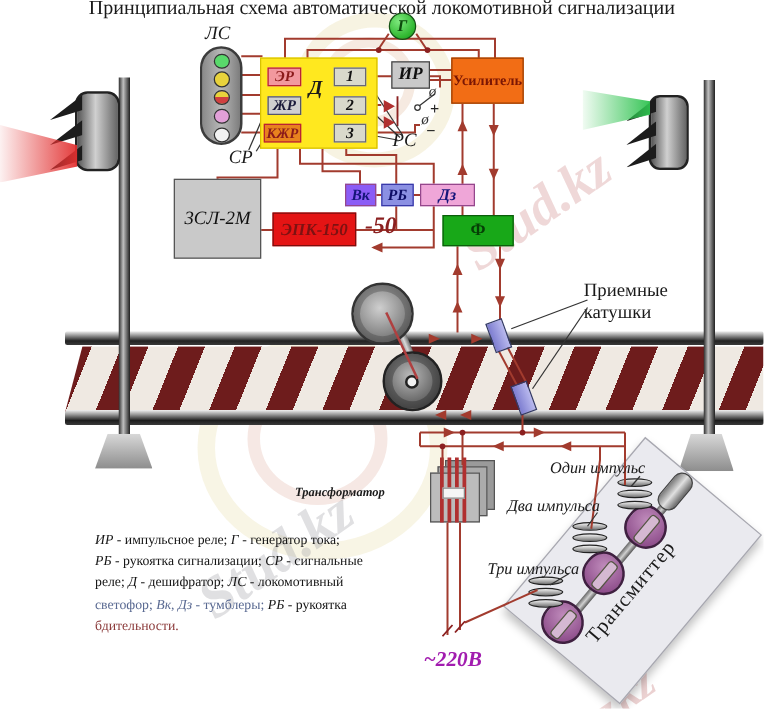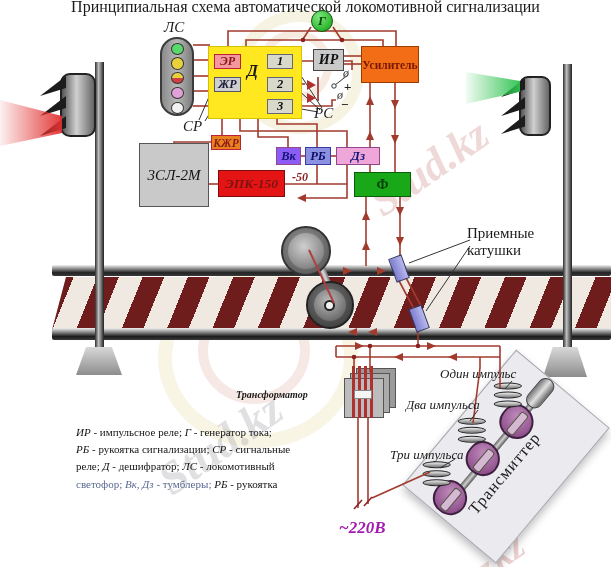--- a/index.html
+++ b/index.html
@@ -235,21 +235,21 @@
         <div class="lamp" style="background: rgb(232, 210, 60);"></div>
         <div class="lamp" style="background: linear-gradient(rgb(232, 210, 60) 50%, rgb(208, 64, 64) 50%);"></div>
         <div class="lamp" style="background: rgb(226, 160, 216);"></div>
         <div class="lamp" style="background: rgb(242, 242, 242);"></div>
       </div>
   </div>
 
   <div class="abs" style="left:208px;top:46px;width:94px;height:73px;background:#ffe81f;border:1px solid #d8c100;box-sizing:border-box;"></div>
   <div class="bx" style="left:214px;top:54px;width:27px;height:15px;background:#f2989e;border:1px solid #b23;color:#8b1a1a;font-size:12px;">ЭР</div>
   <div class="bx" style="left:214px;top:76.5px;width:27px;height:15px;background:#cfcfcf;border:1px solid #556;color:#1a1a3a;font-size:12px;">ЖР</div>
-  <div class="bx" style="left:211px;top:99px;width:30px;height:15px;background:#e8821e;border:1px solid #b23;color:#8b1a1a;font-size:11.5px;margin-top:36px;">КЖР</div>
+  <div class="bx" style="left:211px;top:99px;width:30px;height:15px;background:#e8821e;border:1px solid #b23;color:#8b1a1a;font-size:11.5px;">КЖР</div>
   <div class="lbl" style="left:247px;top:62px;font-size:16px;font-weight:bold;">Д</div>
   <div class="bx" style="left:267px;top:54px;width:26px;height:15px;background:#d9d9cb;border:1px solid #667;color:#111;font-size:12.5px;">1</div>
   <div class="bx" style="left:267px;top:76.5px;width:26px;height:15px;background:#d9d9cb;border:1px solid #667;color:#111;font-size:12.5px;">2</div>
   <div class="bx" style="left:267px;top:99px;width:26px;height:15px;background:#d9d9cb;border:1px solid #667;color:#111;font-size:12.5px;">3</div>
   <div class="lbl" style="left:183px;top:118px;font-size:15px;">СР</div>
   <div class="lbl" style="left:314px;top:105px;font-size:15px;">РС</div>
 
   <div class="bx" style="left:311px;top:10px;width:22px;height:22px;border-radius:50%;border:1.5px solid #145214;color:#0c4a0c;font-size:13px;
               background:radial-gradient(circle at 35% 30%,#7ee87e,#2eb62e 70%,#1f8f1f);">Г</div>
   <div class="bx" style="left:313px;top:49px;width:31px;height:22px;background:#c9c9c9;border:1.5px solid #444;color:#111;font-size:14px;">ИР</div>
@@ -259,21 +259,21 @@
   <div class="lbl" style="left:344px;top:79px;font-size:13px;font-weight:bold;font-style:normal;color:#222;">+</div>
   <div class="lbl" style="left:337px;top:88px;font-size:12px;color:#333;">ø</div>
   <div class="lbl" style="left:341px;top:97px;font-size:13px;font-weight:bold;font-style:normal;color:#222;">−</div>
 
   <div class="bx" style="left:276px;top:147px;width:25px;height:18px;background:#8b5cf6;border:1px solid #94478c;color:#15157a;font-size:12.5px;">Вк</div>
   <div class="bx" style="left:305px;top:147px;width:26px;height:18px;background:#8b90e3;border:1px solid #3939a8;color:#0d0d66;font-size:12.5px;">РБ</div>
   <div class="bx" style="left:336px;top:147px;width:44px;height:18px;background:#efa6d8;border:1px solid #94478c;color:#15157a;font-size:13px;">Дз</div>
 
   <div class="bx" style="left:139px;top:143px;width:70px;height:64px;background:#c9c9c9;border:1.5px solid #555;color:#111;font-size:15px;font-weight:normal;">3СЛ-2М</div>
   <div class="bx" style="left:218px;top:170px;width:67px;height:27px;background:#e41414;border:1px solid #7d0d0d;color:#7d1212;font-size:13.5px;">ЭПК-150</div>
-  <div class="lbl" style="left:292px;top:170px;font-size:12px;color:#8b2020;font-weight:bold;">-50</div>
+  <div class="lbl" style="left:292px;top:170px;font-size:19px;color:#8b2020;font-weight:bold;">-50</div>
   <div class="bx" style="left:354px;top:172px;width:57px;height:25px;background:#18a818;border:1.5px solid #0b5e0b;color:#063f06;font-size:14px;font-style:normal;">Ф</div>
 
   <div class="abs" style="left:392px;top:256px;width:14px;height:25px;transform:rotate(-20deg);
               background:linear-gradient(90deg,#7d7dd0,#b9b9ee);border:1px solid #333a66;box-sizing:border-box;"></div>
   <div class="abs" style="left:412px;top:306px;width:14px;height:25px;transform:rotate(-20deg);
               background:linear-gradient(90deg,#7d7dd0,#b9b9ee);border:1px solid #333a66;box-sizing:border-box;"></div>
   <div class="abs" style="left:467px;top:225px;font-size:15px;line-height:17px;">
     <div>Приемные</div>
     <div>катушки</div>
   </div>
@@ -283,15 +283,16 @@
 
   <div class="lbl" style="left:440px;top:366px;font-size:13px;">Один импульс</div>
   <div class="lbl" style="left:406px;top:397px;font-size:13px;">Два импульса</div>
   <div class="lbl" style="left:390px;top:447px;font-size:13px;">Три импульса</div>
 
   <div class="abs" style="left:76px;top:424px;width:302px;font-size:11px;line-height:17.2px;color:#151515;">
       <div><span style="font-style: italic;">ИР</span><span> - импульсное реле; </span><span style="font-style: italic;">Г</span><span> - генератор тока;</span></div>
       <div><span style="font-style: italic;">РБ</span><span> - рукоятка сигнализации; </span><span style="font-style: italic;">СР</span><span> - сигнальные</span></div>
       <div><span>реле; </span><span style="font-style: italic;">Д</span><span> - дешифратор; </span><span style="font-style: italic;">ЛС</span><span> - локомотивный</span></div>
       <div><span style="color: rgb(90, 106, 146);">светофор; </span><span style="font-style: italic; color: rgb(90, 106, 146);">Вк, Дз</span><span style="color: rgb(90, 106, 146);"> - тумблеры; </span><span style="font-style: italic;">РБ</span><span> - рукоятка</span></div>
+      <div><span style="color: rgb(139, 58, 58);">бдительности.</span></div>
     </div>
 
 </div>
 
 </body></html>

